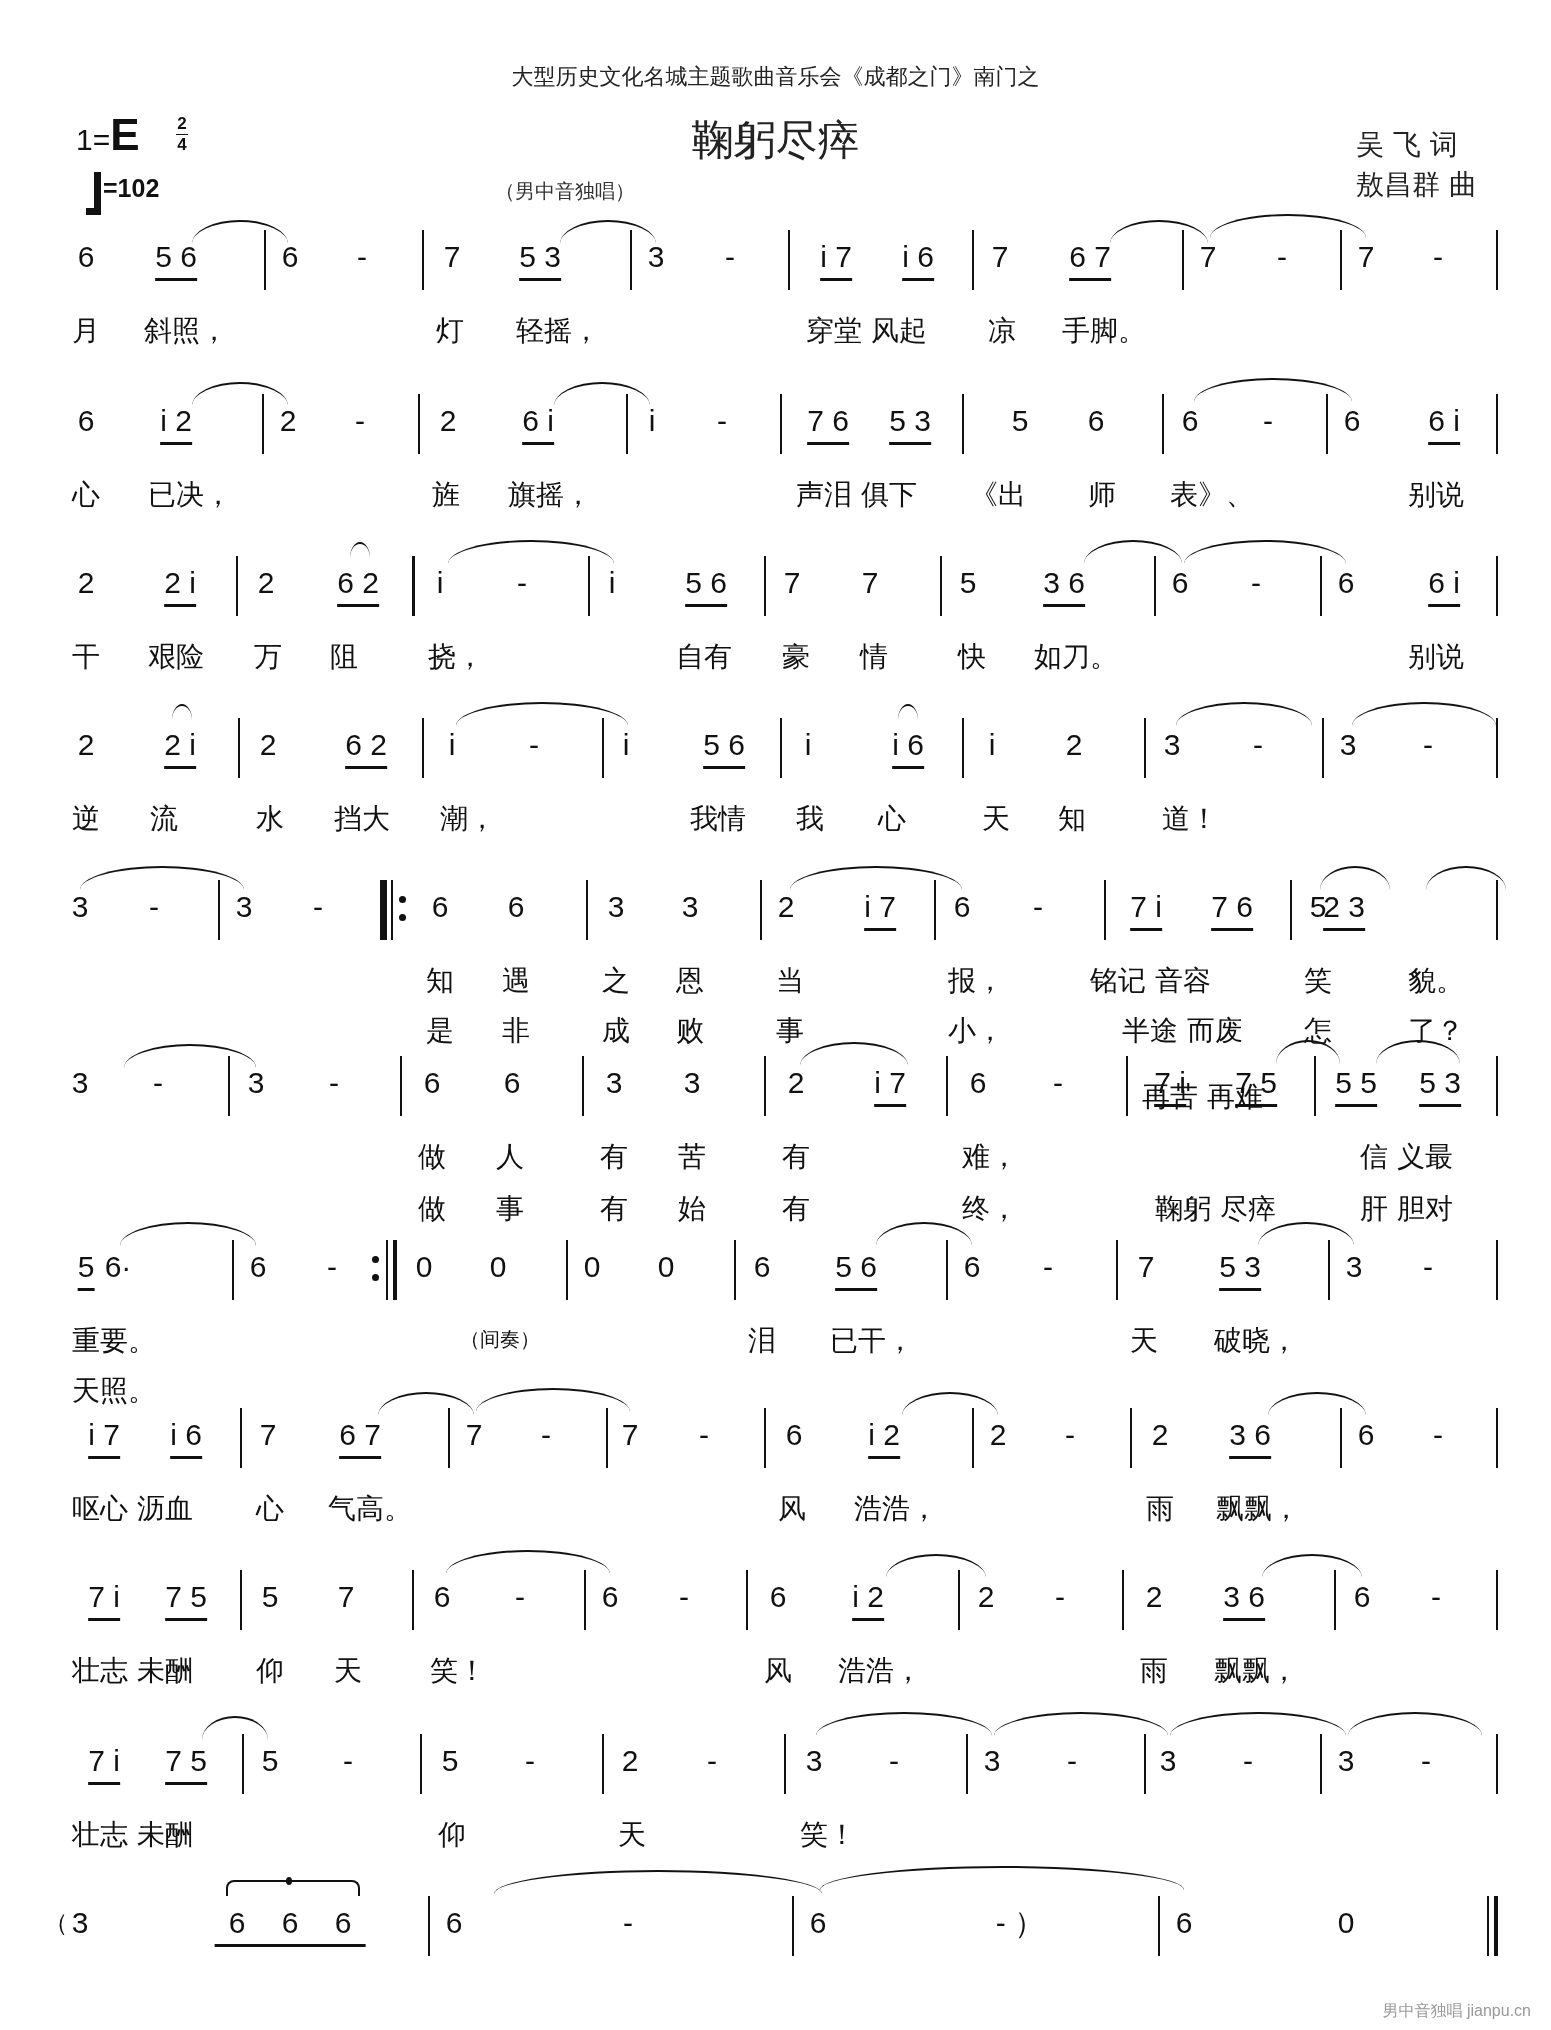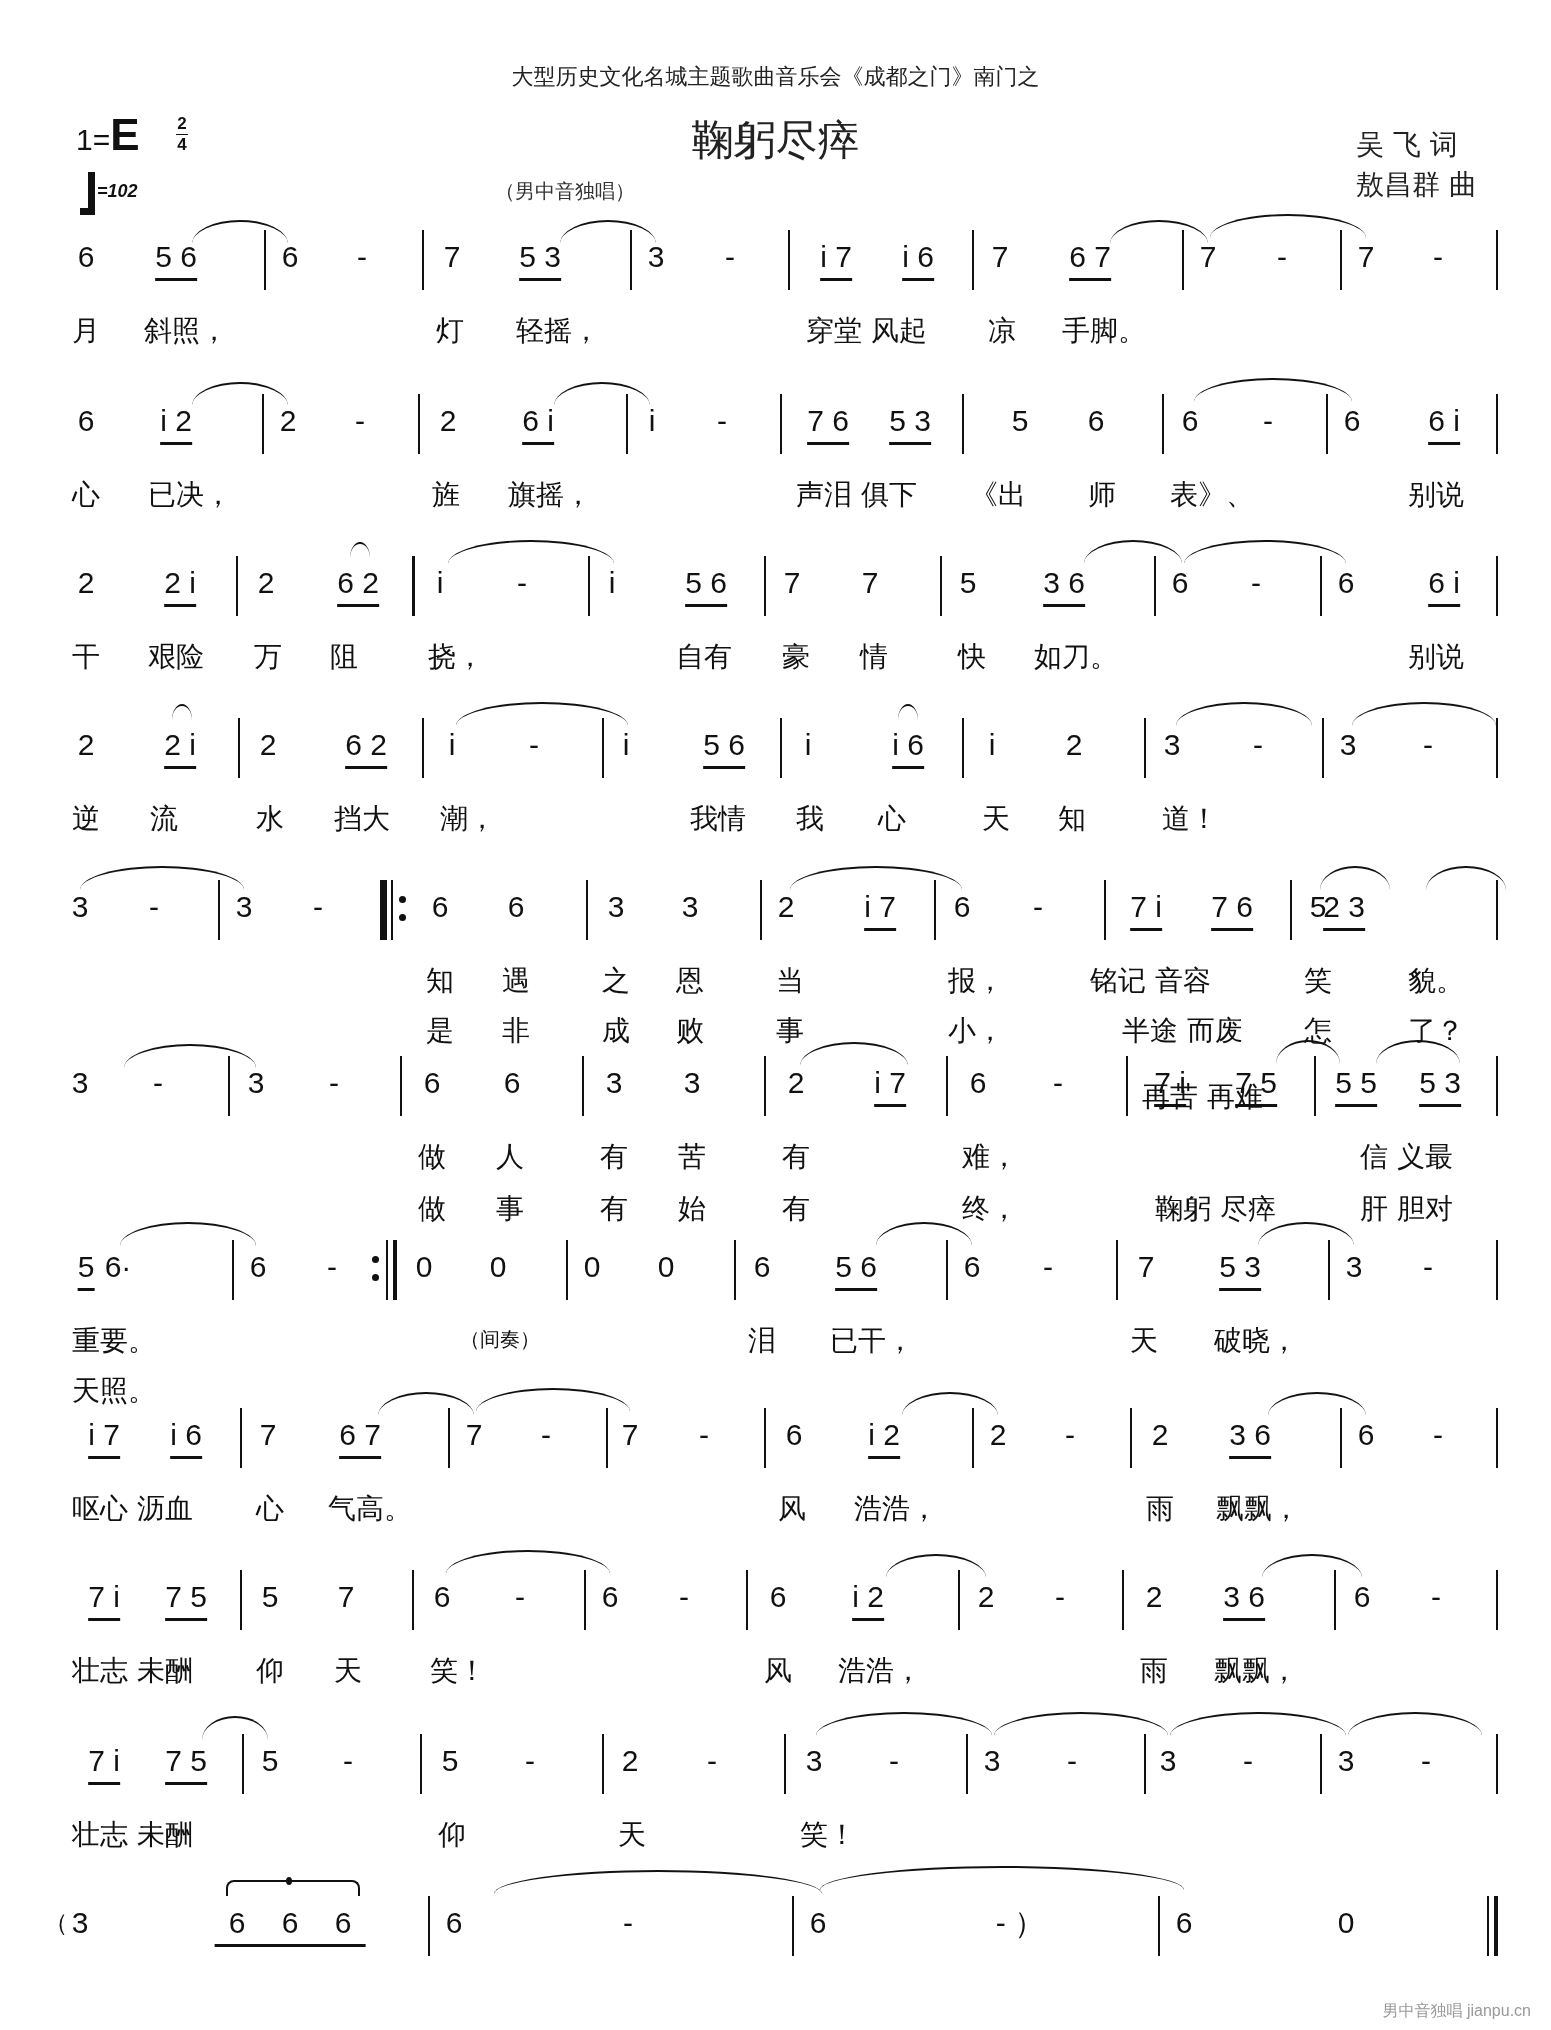--- a/index.html
+++ b/index.html
@@ -5,21 +5,21 @@
   html,body{margin:0;padding:0;background:#fff;}
   body{width:1551px;height:2030px;position:relative;overflow:hidden;color:#111;
        font-family:"Liberation Sans","DejaVu Sans",sans-serif;}
   .abs{position:absolute;white-space:nowrap;}
   .subtitle{font-size:22px;top:62px;left:0;width:1551px;text-align:center;font-family:"DejaVu Sans",sans-serif;color:#222;}
   .title{font-size:42px;top:112px;left:0;width:1551px;text-align:center;font-family:"DejaVu Sans",sans-serif;color:#222;}
   .key{top:110px;left:76px;font-size:30px;font-family:"Liberation Sans",sans-serif;}
   .key b{font-size:44px;font-weight:900;}
   .tsig{position:absolute;left:90px;top:-2px;font-size:17px;font-weight:bold;line-height:20px;text-align:center;}
   .tsig .line{display:block;border-top:1.5px solid #111;width:12px;margin:0 auto;}
-  .tempo{top:172px;left:80px;font-size:18px;font-weight:bold;font-style:italic;}
+  .tempo{top:172px;left:86px;font-size:25px;font-weight:bold;}
   .tempo .qn{display:inline-block;width:8px;height:36px;border-right:7px solid #111;border-bottom:7px solid #111;vertical-align:-18px;margin-right:2px;}
   .voice{top:178px;left:495px;font-size:20px;color:#333;font-family:"DejaVu Sans",sans-serif;}
   .credit{font-size:28px;font-family:"DejaVu Sans",sans-serif;color:#222;}
   .n{position:absolute;font-size:30px;line-height:34px;transform:translateX(-50%);font-family:"Liberation Sans",sans-serif;}
   .n.u{border-bottom:3px solid #111;padding-bottom:4px;}
   .bar{position:absolute;width:2px;background:#111;height:60px;}
   .bar.thick{width:7px;}
   .ly{position:absolute;font-size:28px;font-family:"DejaVu Sans",sans-serif;color:#111;letter-spacing:0;}
   .slur{position:absolute;border-top:2.5px solid #111;border-radius:50% 50% 0 0 / 100% 100% 0 0;height:22px;}
   .rdot{position:absolute;width:7px;height:7px;border-radius:50%;background:#111;}

